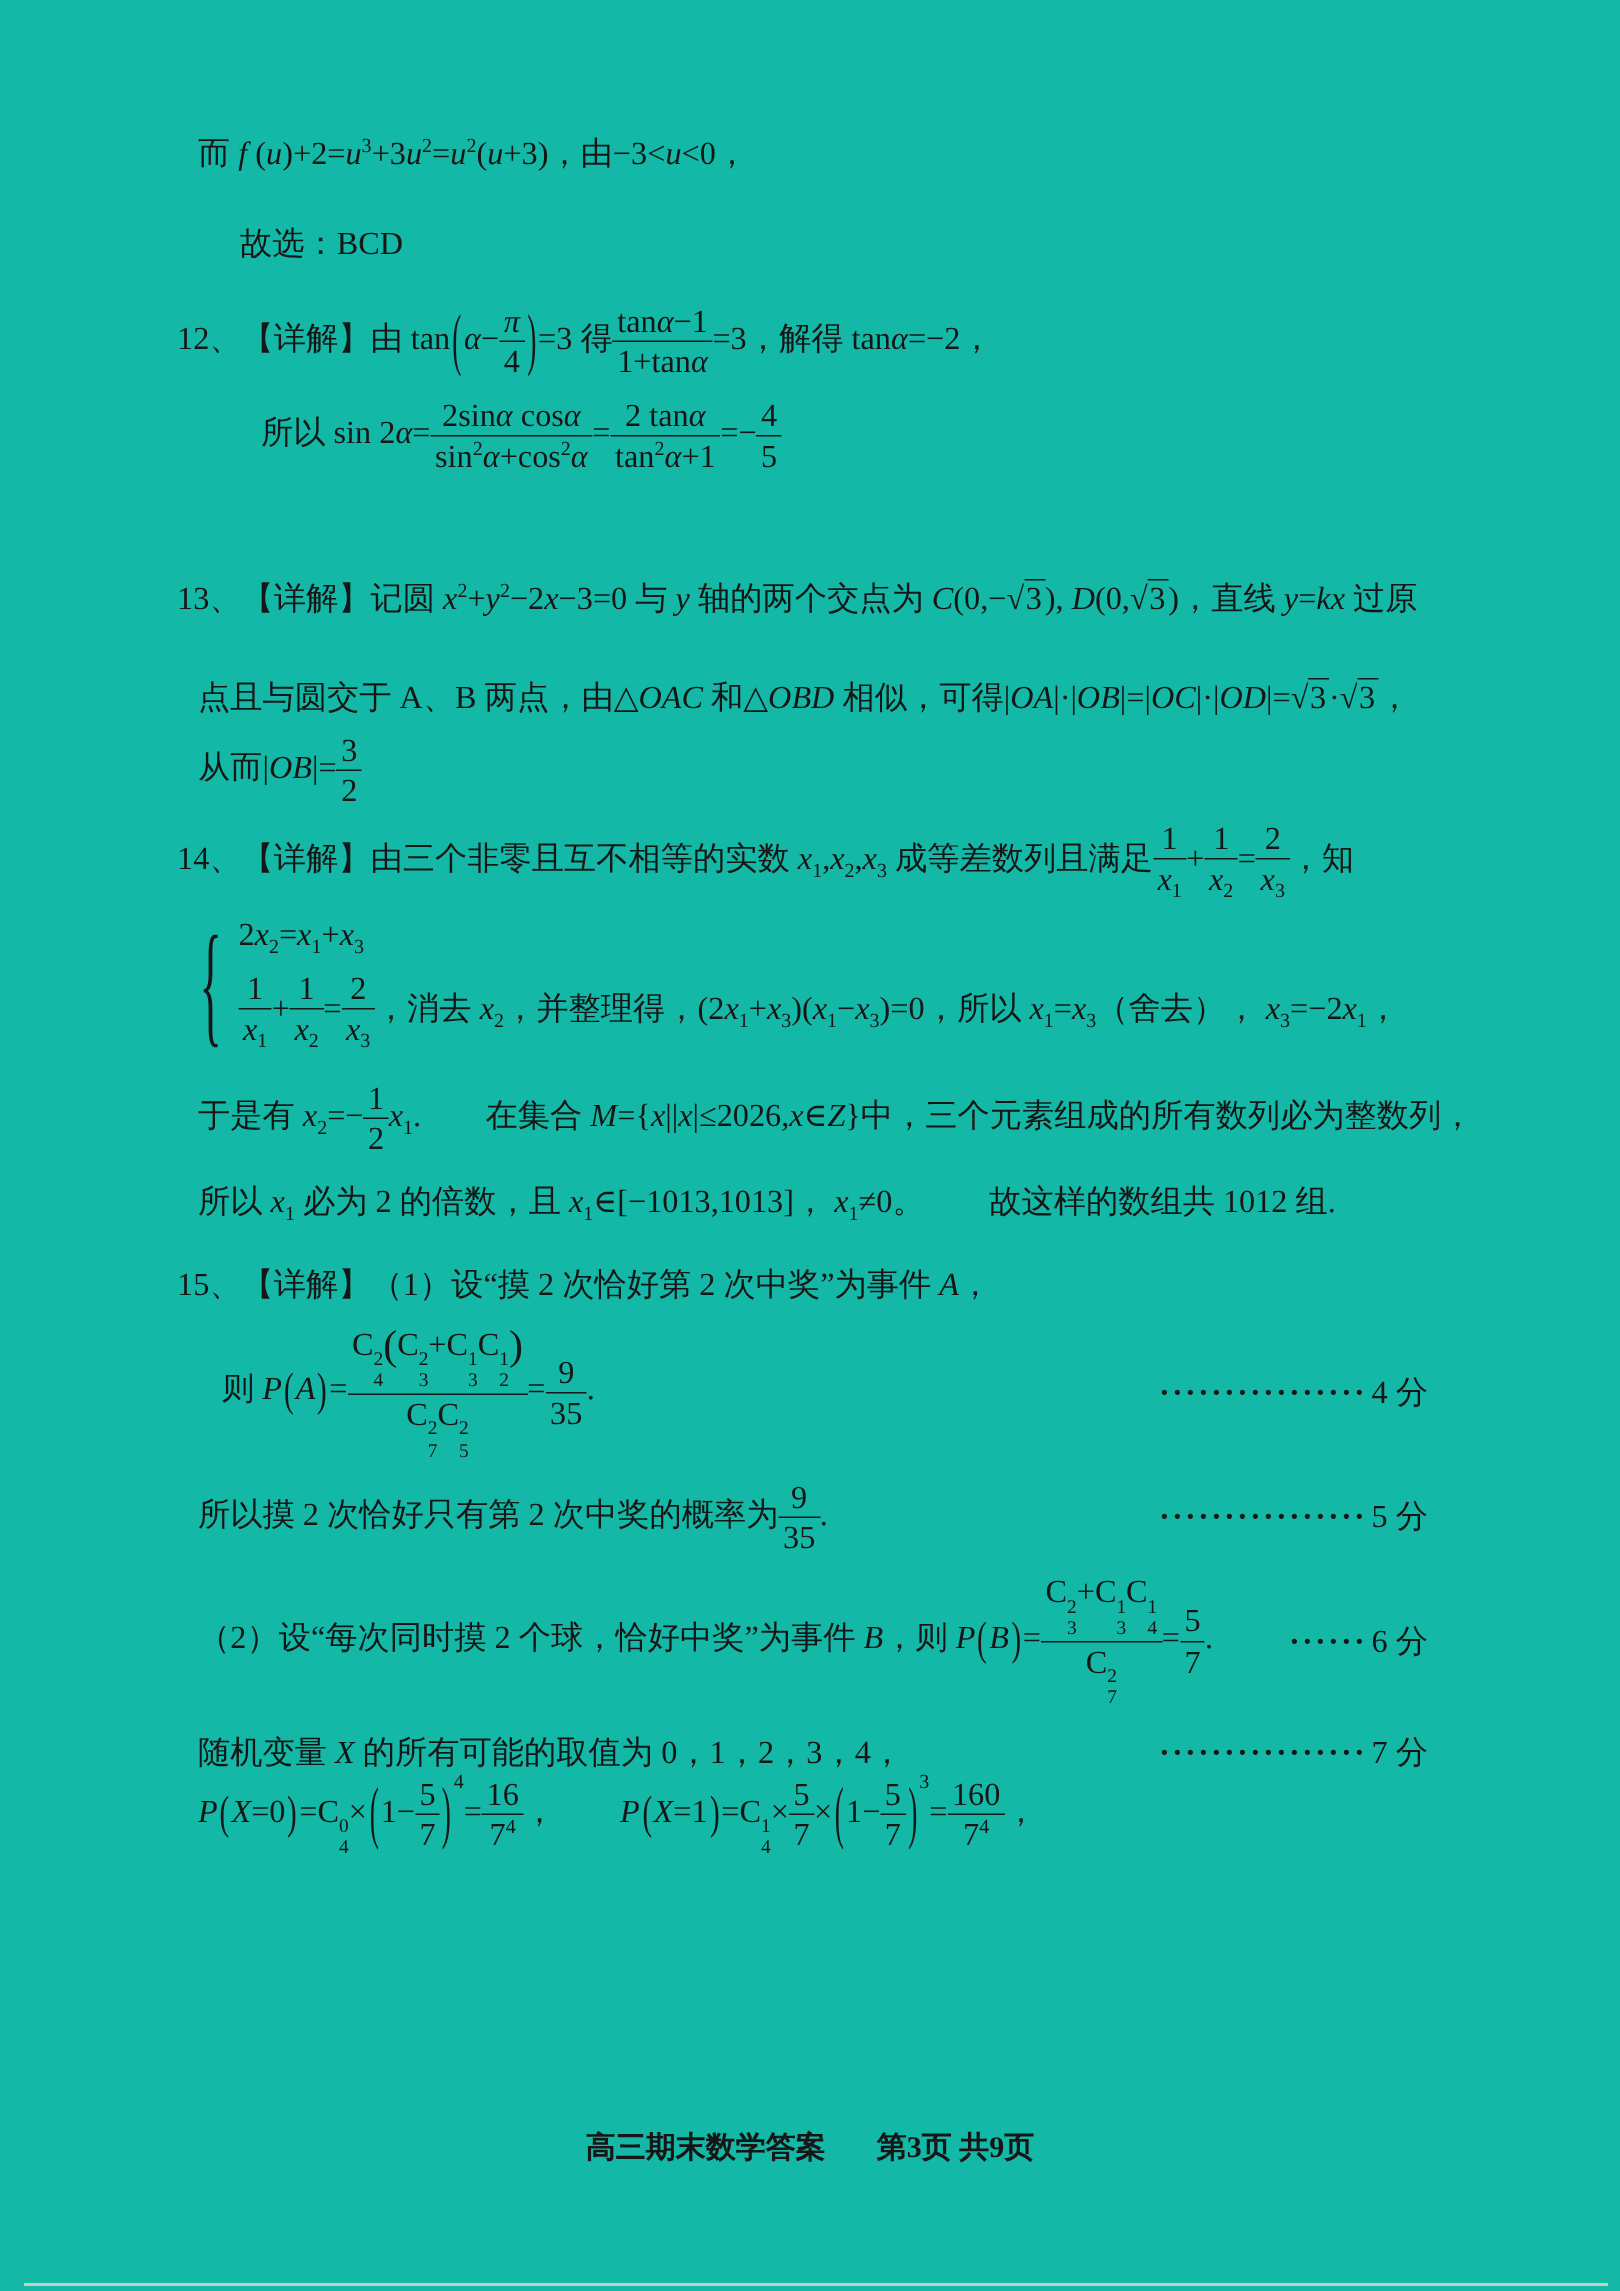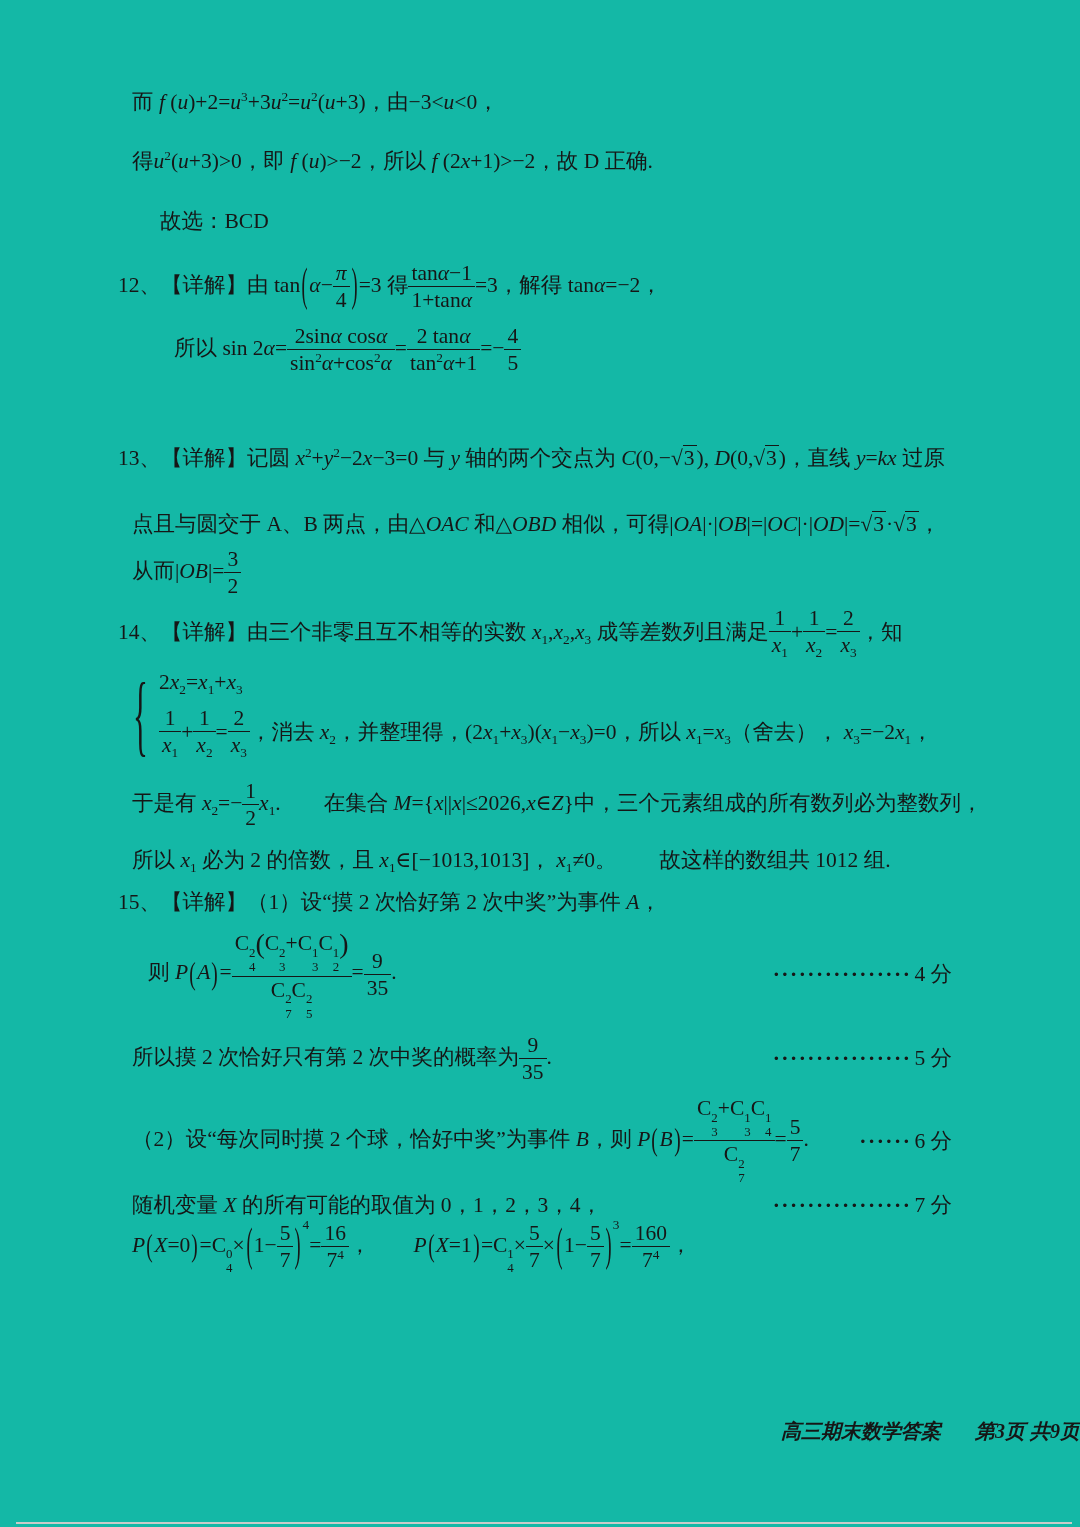--- a/index.html
+++ b/index.html
@@ -56,39 +56,38 @@
   .m-l4 { margin-top:24px; }
   .m-l5 { margin-top:10px; }
   .m-l6 { margin-top:68px; }
   .m-l7 { margin-top:37px; }
   .m-l8 { margin-top:7px; }
   .m-l9 { margin-top:6px; }
   .m-l10{ margin-top:8px; }
   .m-l11{ margin-top:16px; }
   .m-l12{ margin-top:15px; }
   .m-l13{ margin-top:52px; }
-  .m-l14{ margin-top:11px; }
+  .m-l14{ margin-top:24px; }
   .m-l15{ margin-top:10px; }
   .m-l16{ margin-top:10px; }
   .m-l17{ margin-top:10px; }
-  .m-l18{ margin-top:4px;align-items:flex-end; }
+  .m-l18{ margin-top:14px;align-items:flex-end; }
   .m-l19{ margin-top:0; }
   .footer { position:absolute; top:1418px; left:0; width:100%;
-            text-align:right; font-weight:700; font-size:20px;font-style:italic; }
+            text-align:center; font-weight:700; font-size:20px; }
   .footer .gap { display:inline-block; width:34px; }
   .edge { position:absolute; left:16px; right:8px; bottom:3px; height:2px; background:#cbcbc9; }
 </style>
 </head>
 <body>
 
 <div class="page">
   <main class="content">
 
     <div class="ln indent m-l1">而 <i>f</i> (<i>u</i>)+2=<i>u</i><sup>3</sup>+3<i>u</i><sup>2</sup>=<i>u</i><sup>2</sup>(<i>u</i>+3)，由−3&lt;<i>u</i>&lt;0，</div>
-    <div class="ln indent m-l2">得<i>u</i><sup>2</sup>(<i>u</i>+3)&gt;0，即 <i>f</i> (<i>u</i>)&gt;−2，所以 <i>f</i> (2<i>x</i>+1)&gt;−2，故 D 正确.</div>
     <div class="ln indent m-l3">故选：BCD</div>
 
     <div class="ln m-l4">12、【详解】由 tan<span class="bp">(</span><i>α</i>−<span class="f"><span class="n"><i>π</i></span><span class="d">4</span></span><span class="bp">)</span>=3 得<span class="f"><span class="n">tan<i>α</i>−1</span><span class="d">1+tan<i>α</i></span></span>=3，解得 tan<i>α</i>=−2，</div>
     <div class="ln indent3 m-l5">所以 sin 2<i>α</i>=<span class="f"><span class="n">2sin<i>α</i> cos<i>α</i></span><span class="d">sin<sup>2</sup><i>α</i>+cos<sup>2</sup><i>α</i></span></span>=<span class="f"><span class="n">2 tan<i>α</i></span><span class="d">tan<sup>2</sup><i>α</i>+1</span></span>=−<span class="f"><span class="n">4</span><span class="d">5</span></span></div>
 
     <div class="ln m-l6">13、【详解】记圆 <i>x</i><sup>2</sup>+<i>y</i><sup>2</sup>−2<i>x</i>−3=0 与 <i>y</i> 轴的两个交点为 <i>C</i>(0,−<span class="sq">√<span class="rd">3</span></span>), <i>D</i>(0,<span class="sq">√<span class="rd">3</span></span>)，直线 <i>y</i>=<i>kx</i> 过原</div>
     <div class="ln indent m-l7">点且与圆交于 A、B 两点，由△<i>OAC</i> 和△<i>OBD</i> 相似，可得|<i>OA</i>|·|<i>OB</i>|=|<i>OC</i>|·|<i>OD</i>|=<span class="sq">√<span class="rd">3</span></span>·<span class="sq">√<span class="rd">3</span></span>，</div>
     <div class="ln indent m-l8">从而|<i>OB</i>|=<span class="f"><span class="n">3</span><span class="d">2</span></span></div>
 
     <div class="ln m-l9">14、【详解】由三个非零且互不相等的实数 <i>x</i><sub>1</sub>,<i>x</i><sub>2</sub>,<i>x</i><sub>3</sub> 成等差数列且满足<span class="f"><span class="n">1</span><span class="d"><i>x</i><sub>1</sub></span></span>+<span class="f"><span class="n">1</span><span class="d"><i>x</i><sub>2</sub></span></span>=<span class="f"><span class="n">2</span><span class="d"><i>x</i><sub>3</sub></span></span>，知</div>

